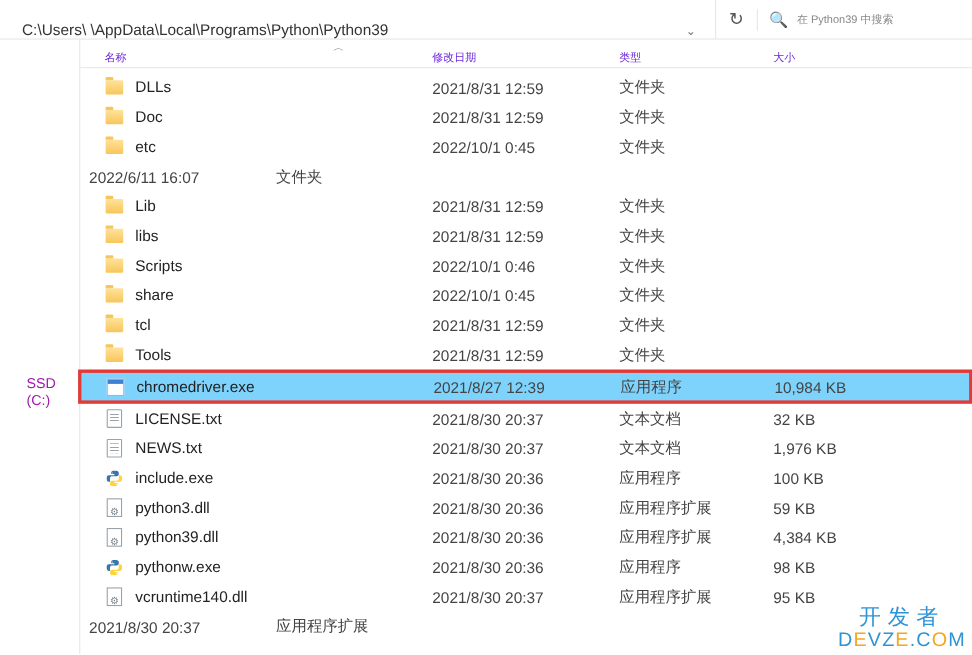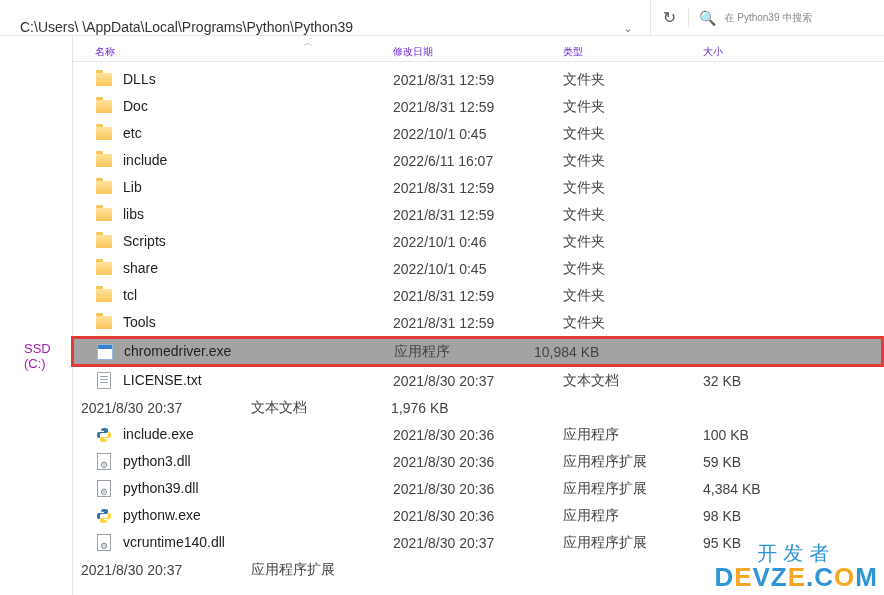--- a/index.html
+++ b/index.html
@@ -100,21 +100,21 @@
     margin-right: 10px;
     display: inline-flex; align-items: center; justify-content: center;
   }
   .row .fname { }
   .row .c-date, .row .c-type { color: #444; }
   .row .c-size { color: #444; }
 
   
   .row.highlight {
     border: 3px solid #e53935;
-    background: #a3a3a3;
+    background: #7dd3fc;
     height: 31px;
     margin-left: -2px;
   }
 
   
   .ico-folder {
     width: 16px; height: 13px;
     background: linear-gradient(#ffe29a, #f7c65b);
     border-radius: 1px;
     position: relative;
@@ -171,21 +171,21 @@
     position: absolute;
     right: 6px; bottom: 4px;
     text-align: center;
     font-family: "SimHei","Microsoft YaHei",sans-serif;
     color: #2f94d6;
     pointer-events: none;
     line-height: 1.05;
     margin-left: 20px;
   }
   .watermark .l1 { font-size: 20px; letter-spacing: 6px; }
-  .watermark .l2 { font-size: 26px; font-weight: bold; letter-spacing: 1px; }
+  .watermark .l2 { font-size: 18px; font-weight: normal; letter-spacing: 1px; }
   .watermark .l2 .z { color:#2f94d6; }
   .watermark .l2 .e { color:#f5a623; }
 </style>
 </head>
 <body>
 
 <div class="addr-bar">
   <div class="addr-path">
     <span>C:\Users\        \AppData\Local\Programs\Python\Python39</span>
     <span style="flex:1"></span>
@@ -245,26 +245,20 @@
             <span class="icon">
               <div class="ico-folder"></div>
             </span>
             <span class="fname">etc</span>
           </div>
           <div class="col c-date">2022/10/1 0:45</div>
           <div class="col c-type">文件夹</div>
           <div class="col c-size"></div>
         </div>
         <div class="row">
-          <div class="col c-name">
-            <span class="icon">
-              <div class="ico-folder"></div>
-            </span>
-            <span class="fname">include</span>
-          </div>
           <div class="col c-date">2022/6/11 16:07</div>
           <div class="col c-type">文件夹</div>
           <div class="col c-size"></div>
         </div>
         <div class="row">
           <div class="col c-name">
             <span class="icon">
               <div class="ico-folder"></div>
             </span>
             <span class="fname">Lib</span>
@@ -328,35 +322,42 @@
           <div class="col c-type">文件夹</div>
           <div class="col c-size"></div>
         </div>
         <div class="row highlight">
           <div class="col c-name">
             <span class="icon">
               <div class="ico-exe"></div>
             </span>
             <span class="fname">chromedriver.exe</span>
           </div>
+          <div class="col c-date">2021/8/27 12:39</div>
           <div class="col c-type">应用程序</div>
           <div class="col c-size">10,984 KB</div>
         </div>
         <div class="row">
           <div class="col c-name">
             <span class="icon">
               <div class="ico-txt"></div>
             </span>
             <span class="fname">LICENSE.txt</span>
           </div>
           <div class="col c-date">2021/8/30 20:37</div>
           <div class="col c-type">文本文档</div>
           <div class="col c-size">32 KB</div>
         </div>
         <div class="row">
+          <div class="col c-name">
+            <span class="icon">
+              <div class="ico-txt"></div>
+            </span>
+            <span class="fname">NEWS.txt</span>
+          </div>
           <div class="col c-date">2021/8/30 20:37</div>
           <div class="col c-type">文本文档</div>
           <div class="col c-size">1,976 KB</div>
         </div>
         <div class="row">
           <div class="col c-name">
             <span class="icon">
               <div class="ico-py"><svg viewBox="0 0 16 16">
                   <path fill="#3776ab" d="M8 1c-2 0-3 .5-3 2v1h3v1H3c-1.5 0-2 1-2 3s.5 3 2 3h1V8c0-1.5 1-2 2-2h4c1 0 2-.5 2-2V3c0-1.5-1-2-4-2zM6 2.5a.5.5 0 110 1 .5.5 0 010-1z"></path>
                   <path fill="#ffd43b" d="M8 15c2 0 3-.5 3-2v-1H8v-1h5c1.5 0 2-1 2-3s-.5-3-2-3h-1v3c0 1.5-1 2-2 2H6c-1 0-2 .5-2 2v1c0 1.5 1 2 4 2zm2-1.5a.5.5 0 110-1 .5.5 0 010 1z"></path>

